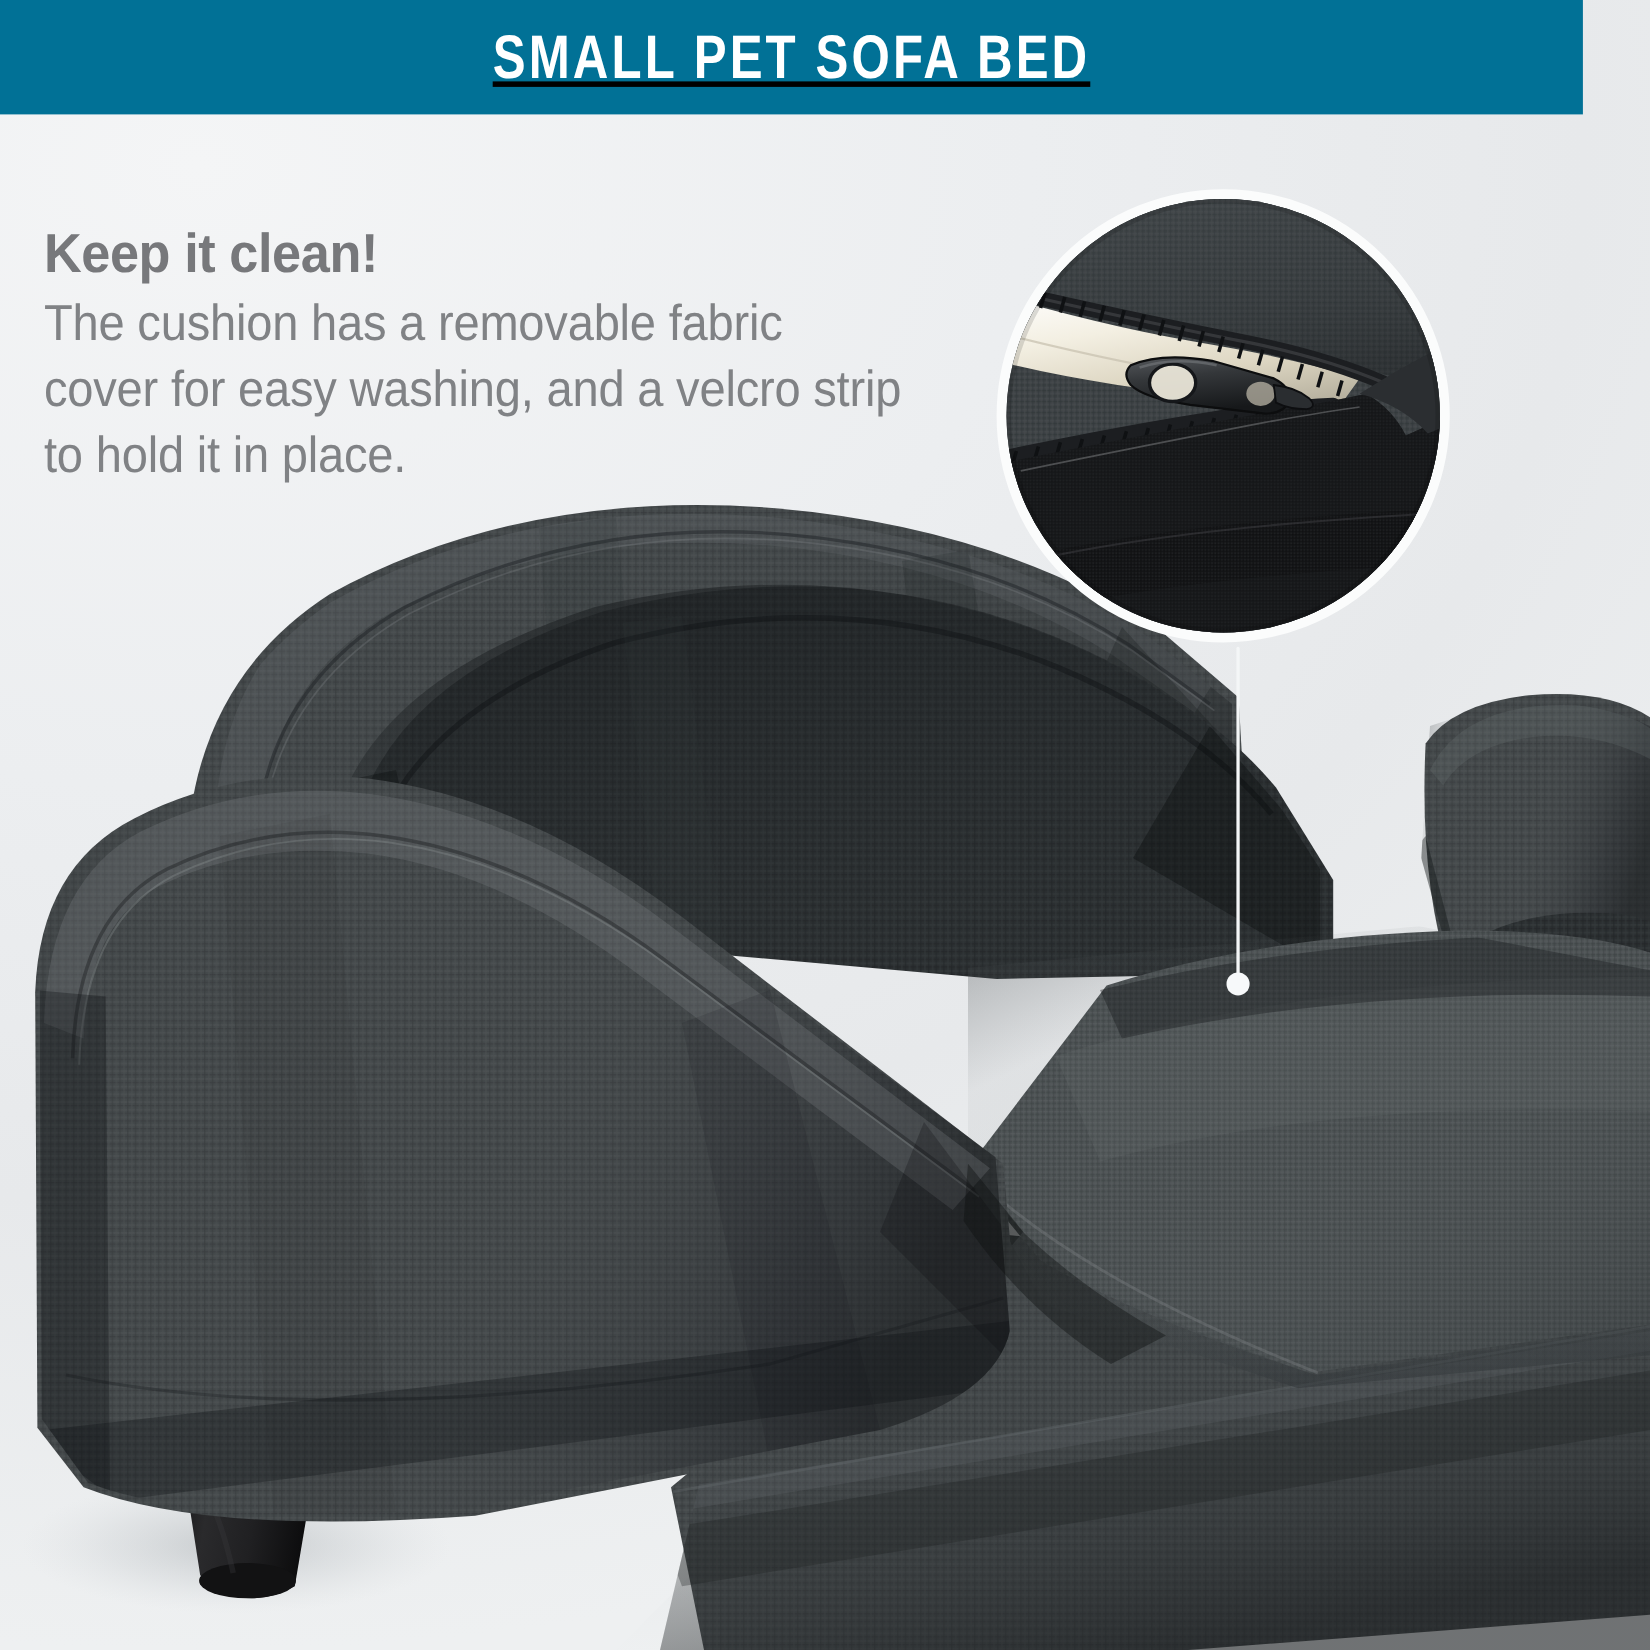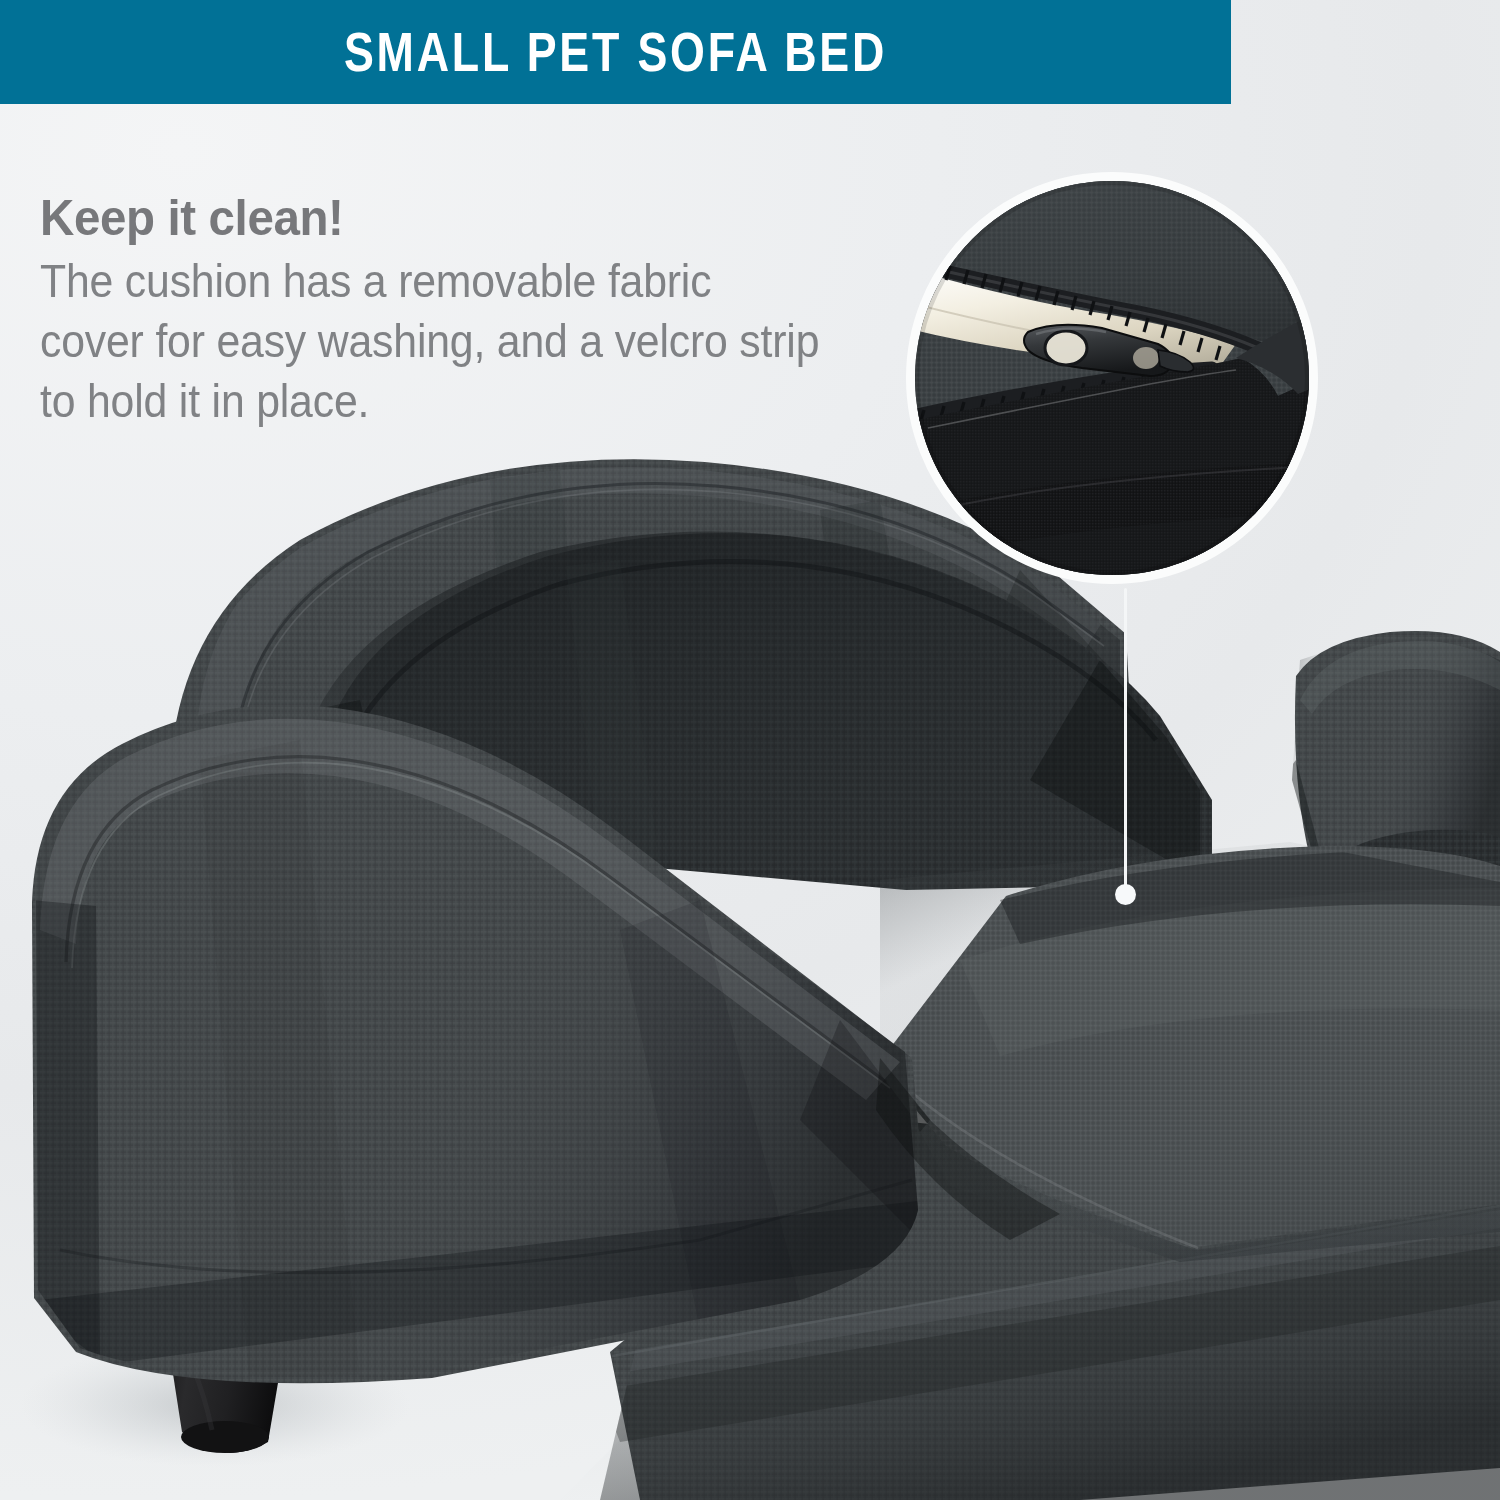--- a/index.html
+++ b/index.html
@@ -18,43 +18,44 @@
     width:1500px; height:1500px;
     overflow:hidden;
     background:
       radial-gradient(120% 90% at 12% 10%, #f4f5f6 0%, #eceef0 42%, #e7e9eb 70%, #eef0f1 100%);
   }
 
   
   #header-banner {
     position:absolute;
     left:0; top:0;
-    width:1231px; height:104px;
+    width:1439px; height:104px;
     background:#017196;
     display:flex;
     align-items:center;
     justify-content:center;
     z-index:60;
+    text-decoration:underline;
   }
   #header-title {
     color:#ffffff;
     font-size:56px;
     font-weight:bold;
     letter-spacing:3.5px;
     transform:scaleX(0.80);
     transform-origin:center;
     white-space:nowrap;
     line-height:1;
     font-family:"Liberation Sans", sans-serif;
   }
 
   
   #text-block {
     position:absolute;
-    left:40px; top:192px;
+    left:40px; top:204px;
     width:840px;
     z-index:55;
   }
   #headline {
     color:#77787b;
     font-size:50px;
     font-weight:bold;
     letter-spacing:-0.4px;
     line-height:1.06;
     transform:scaleX(0.95);

